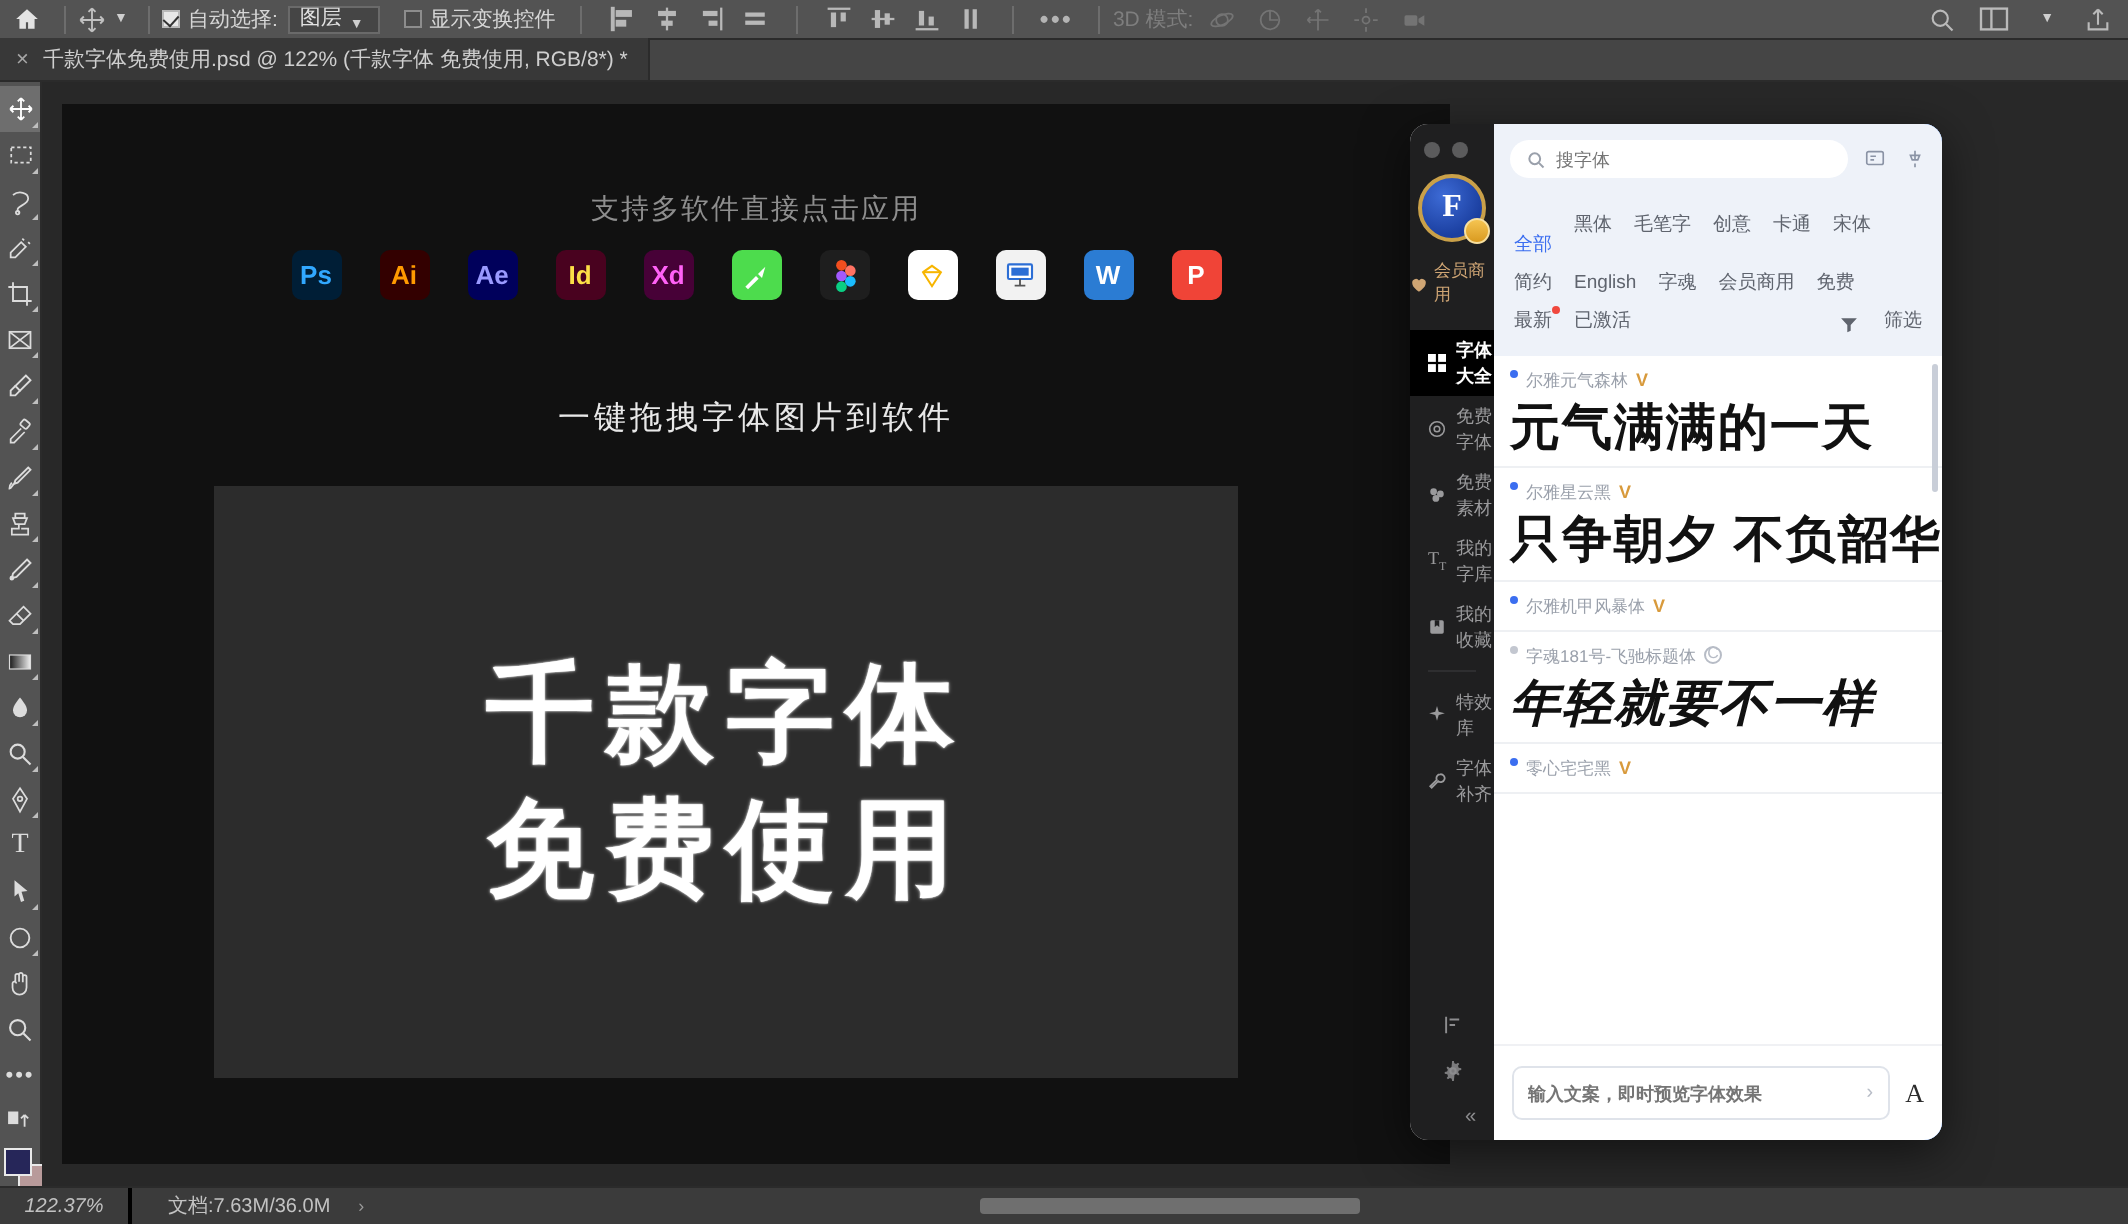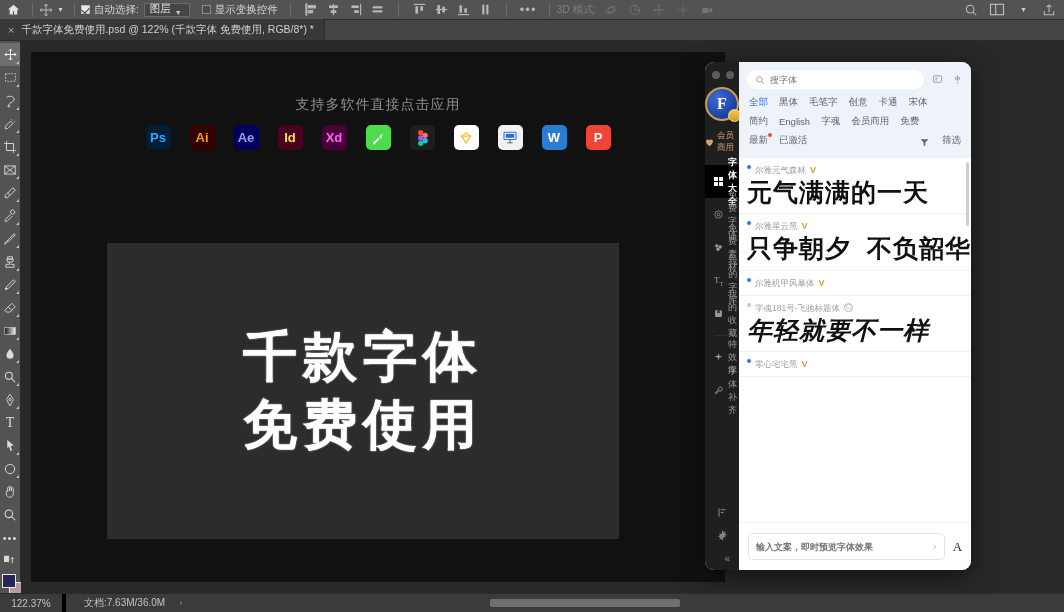--- a/index.html
+++ b/index.html
@@ -89,44 +89,44 @@
   .collapse{align-self:flex-end;margin-right:9px;color:#8c8c8e;font-size:10px;}
 
   .fa-main{flex:1;background:#3b82f6;position:relative;display:flex;flex-direction:column;}
   .fa-head{background:#eef2f9;padding:8px 8px 5px 8px;}
   .searchrow{display:flex;align-items:center;}
   .searchbox{flex:1;height:19px;background:#ffffff;border-radius:10px;display:flex;align-items:center;padding:0 8px;gap:5px;}
   .searchbox input{border:0;outline:0;font-size:9px;color:#333;background:transparent;width:100%;font-family:"Liberation Sans",sans-serif;}
   .headicons{display:flex;gap:9px;margin-left:8px;color:#8a93a5;}
   .tagrows{padding:7px 2px 0 2px;}
   .tagrow{display:flex;gap:11px;font-size:9.5px;color:#5f646e;margin-bottom:6px;align-items:center;}
-  .tag.active{color:#3b6ef0;}
+  .tag.active{color:#3b6ef0;margin-top:20px;}
   .tag.hasdot{position:relative;}
   .tag.hasdot::after{content:"";position:absolute;right:-4px;top:-1px;width:4px;height:4px;border-radius:50%;background:#f0483e;}
   .filter{margin-left:auto;display:flex;align-items:flex-end;gap:13px;color:#5f646e;}
 
   .fa-list{flex:1;overflow:hidden;position:relative;background:#fff;}
   .fitem{border-bottom:1px solid #eef0f3;padding:7px 0 3px 8px;}
   .fname{display:flex;align-items:flex-start;gap:4px;font-size:8.5px;color:#9aa0ab;margin-bottom:2px;}
   .fdot{width:4px;height:4px;border-radius:50%;background:#3b6ef0;flex:none;}
   .vmark{color:#d89a3c;font-size:9px;font-weight:bold;}
   .cmark{color:#b7bcc6;font-size:8px;border:1px solid #b7bcc6;border-radius:50%;width:9px;height:9px;display:inline-flex;align-items:center;justify-content:center;line-height:1;}
-  .fprev{font-size:25px;font-weight:bold;color:#111;white-space:nowrap;letter-spacing:1px;line-height:1.25;font-family:Liberation Mono, monospace;}
+  .fprev{font-size:25px;font-weight:bold;color:#111;white-space:nowrap;letter-spacing:1px;line-height:1.25;font-family:Liberation Sans, sans-serif;}
   .fprev.italic{font-style:italic;}
   .scroll{position:absolute;right:2px;top:4px;width:3px;height:64px;border-radius:2px;background:#c9ced8;}
 
   .fa-bottom{height:48px;background:#ffffff;display:flex;align-items:center;padding:0 9px;gap:8px;border-top:1px solid #f0f1f4;}
   .previewinput{flex:1;height:27px;border:1px solid #dfe3ea;border-radius:5px;display:flex;align-items:center;padding:0 7px;gap:4px;}
   .previewinput input{flex:1;border:0;outline:0;font-size:9px;color:#333;font-family:"Liberation Sans",sans-serif;font-weight:bold;}
   .previewinput .go{color:#b8bdc7;font-size:10px;}
   .abtn{font-size:13px;color:#2c2c2c;font-family:"Liberation Serif",serif;}
 
   
   .statusbar{position:absolute;left:0;top:593px;width:1064px;height:19px;background:#3b3b3b;border-top:1px solid #2b2b2b;display:flex;align-items:center;color:#c2c2c2;font-size:10px;}
-  .st-zoom{width:66px;text-align:center;border-right:4px solid #000000;line-height:19px;}
+  .st-zoom{width:66px;text-align:center;border-right:2px solid #000000;line-height:19px;font-style:italic;}
   .st-doc{padding-left:18px;}
   .st-arrow{margin-left:14px;color:#9a9a9a;font-size:9px;}
   .st-scroll{position:absolute;left:490px;top:5px;width:190px;height:8px;background:#6f6f6f;border-radius:2px;}
 
   svg{display:block;}
 </style>
 </head>
 <body>
 
 <div class="app">
@@ -464,20 +464,21 @@
           <svg width="16" height="15" viewBox="0 0 24 22">
               <rect x="3" y="3" width="18" height="11" rx="1" fill="#fff" stroke="#2c6ed5" stroke-width="1.6"></rect>
               <rect x="5.5" y="5.5" width="13" height="6" fill="#2c6ed5"></rect>
               <path d="M12 14v5M8 19h8" stroke="#555" stroke-width="1.4"></path>
             </svg>
         </div>
         <div class="appicon" style="background:#2b7cd3;color:#ffffff">W</div>
         <div class="appicon" style="background:#f04437;color:#ffffff">P</div>
       </div>
 
+      <div class="sub-title2">一键拖拽字体图片到软件</div>
 
       <div class="bigbox">
         <div class="bigtext">千款字体</div>
         <div class="bigtext">免费使用</div>
       </div>
     </div>
 
     <div class="fontapp" style="left:684px;top:21px">
 
       <div class="fa-side">

